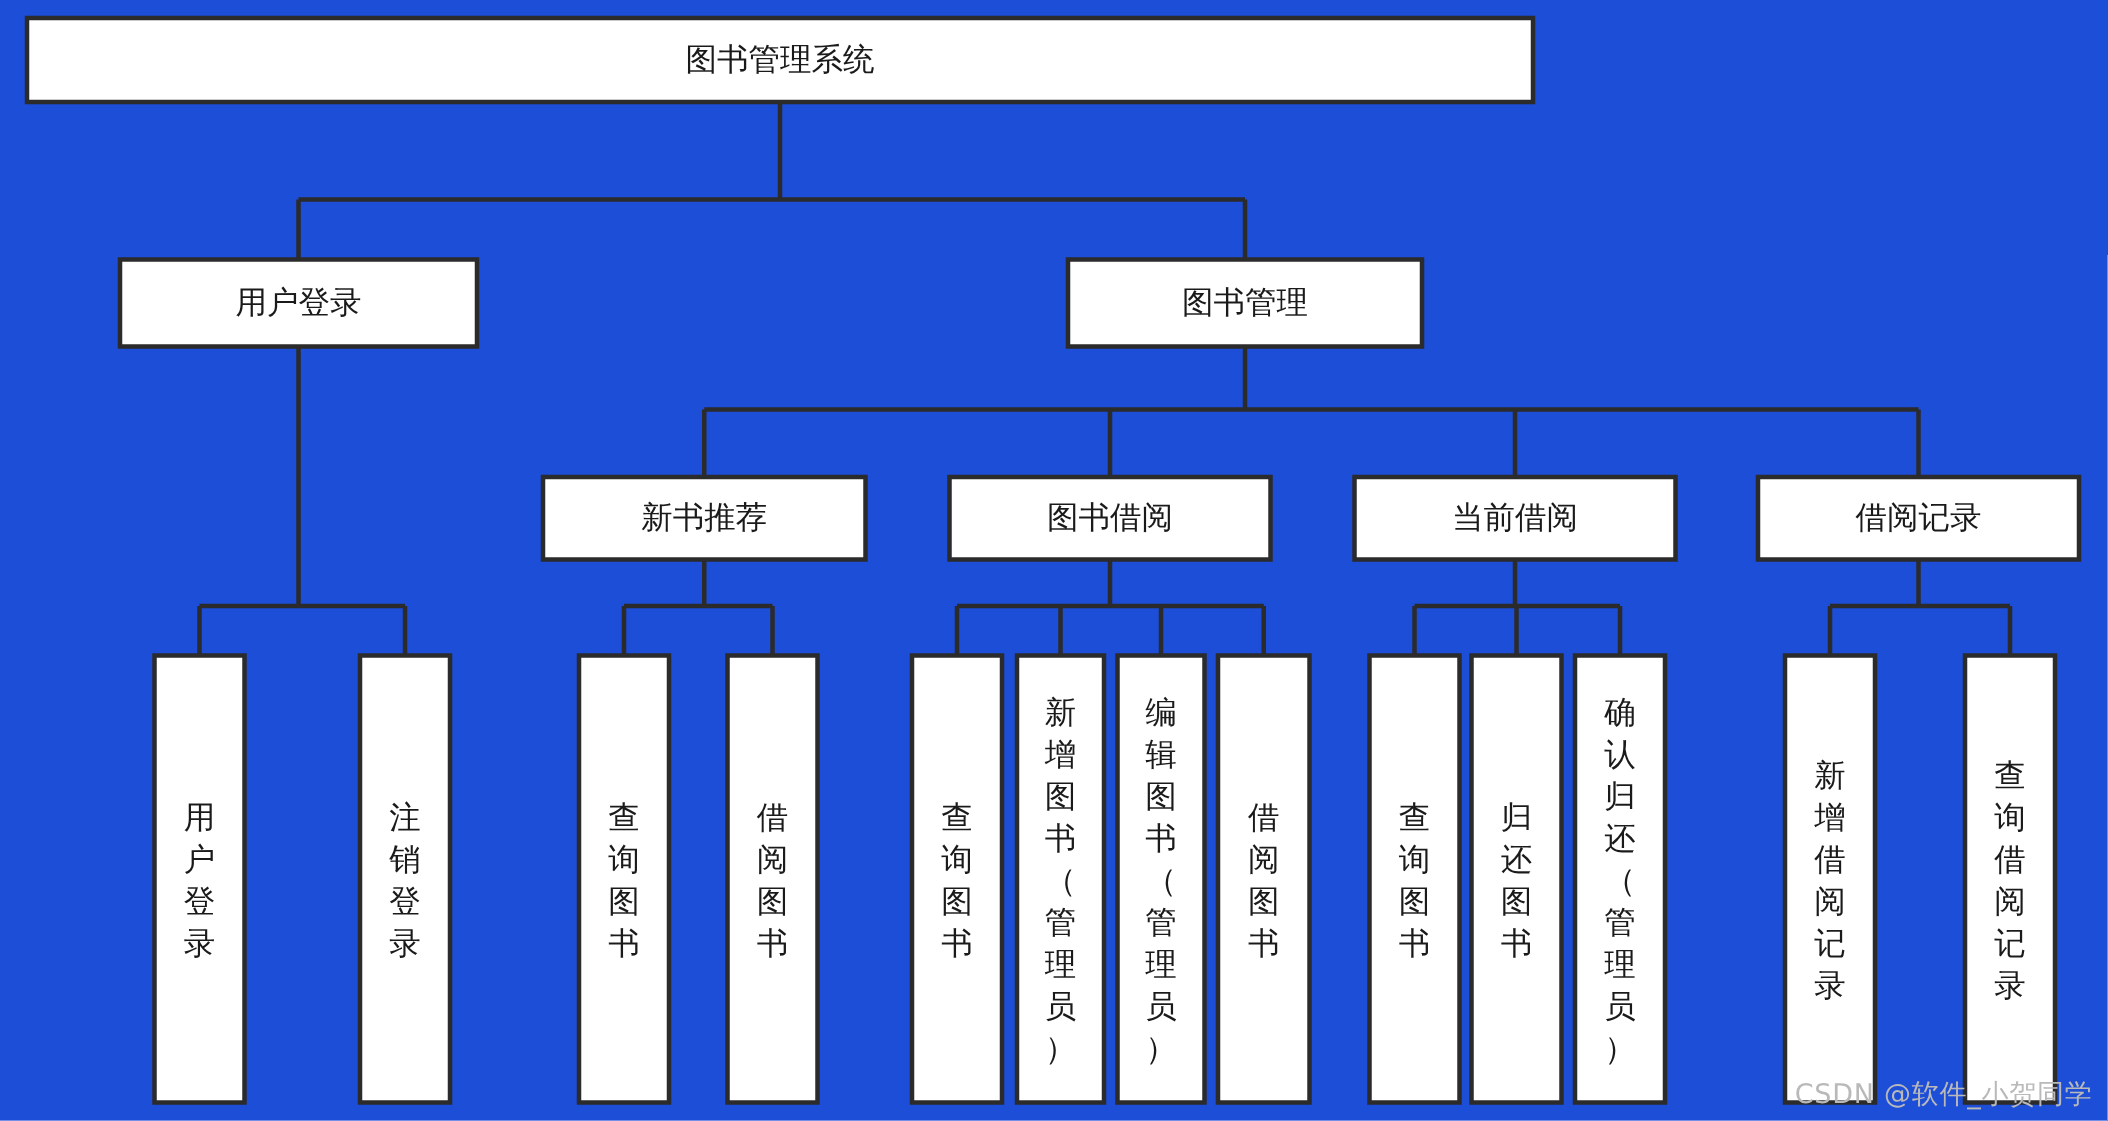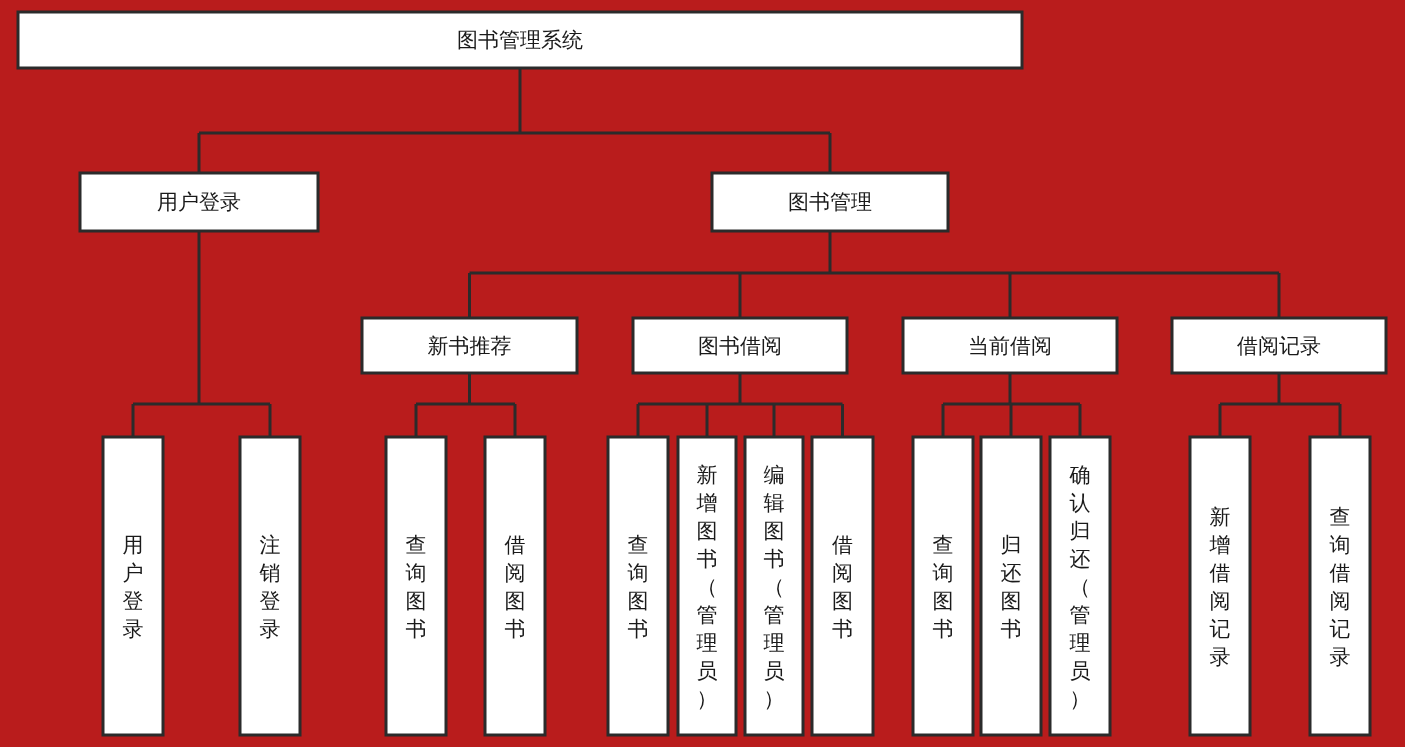--- a/index.html
+++ b/index.html
@@ -11,21 +11,21 @@
   body {
     width: 1405px;
     height: 747px;
     font-family: "DejaVu Sans", "Liberation Sans", sans-serif;
     overflow: hidden;
   }
   #diagram-root {
     position: relative;
     width: 1405px;
     height: 747px;
-    background: #b91c1c;
+    background: #1d4ed8;
   }
   svg.flow {
     display: block;
     width: 1405px;
     height: 747px;
   }
   .box-rect {
     fill: #ffffff;
     stroke: #2b2b2b;
     stroke-width: 3;
@@ -216,14 +216,15 @@
           <rect class="box-rect" x="1190" y="437" width="60" height="298"></rect>
           <text class="node-label-v" x="1220" y="523.84"><tspan x="1220" dy="0">新</tspan><tspan x="1220" dy="28">增</tspan><tspan x="1220" dy="28">借</tspan><tspan x="1220" dy="28">阅</tspan><tspan x="1220" dy="28">记</tspan><tspan x="1220" dy="28">录</tspan></text>
         </g>
         <g>
           <rect class="box-rect" x="1310" y="437" width="60" height="298"></rect>
           <text class="node-label-v" x="1340" y="523.84"><tspan x="1340" dy="0">查</tspan><tspan x="1340" dy="28">询</tspan><tspan x="1340" dy="28">借</tspan><tspan x="1340" dy="28">阅</tspan><tspan x="1340" dy="28">记</tspan><tspan x="1340" dy="28">录</tspan></text>
         </g>
       </g>
   </svg>
 
+  <div class="watermark">CSDN @软件_小贺同学</div>
 
 </div>
 
 </body></html>

